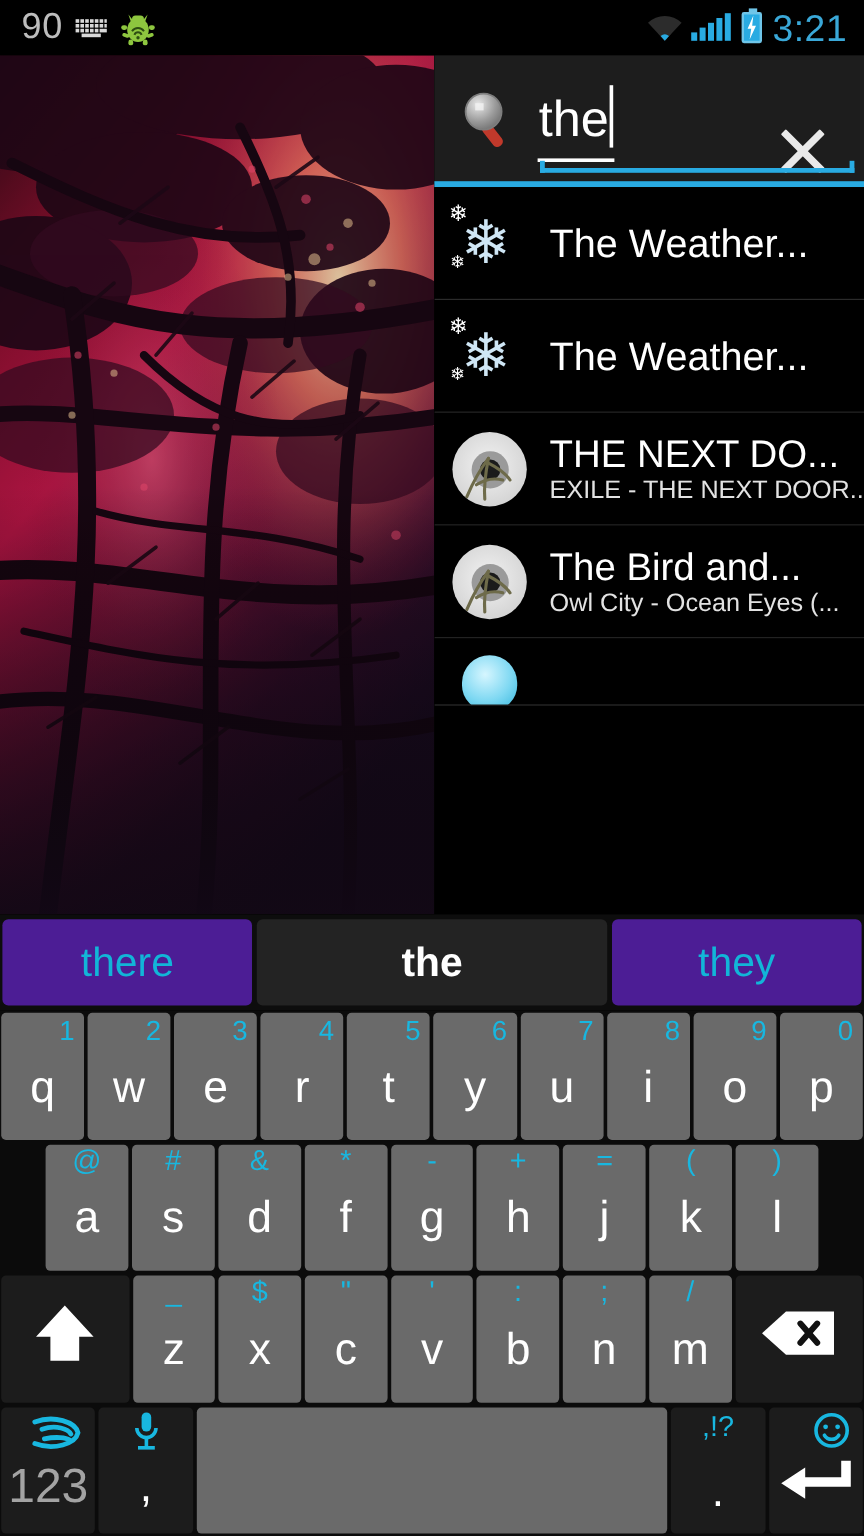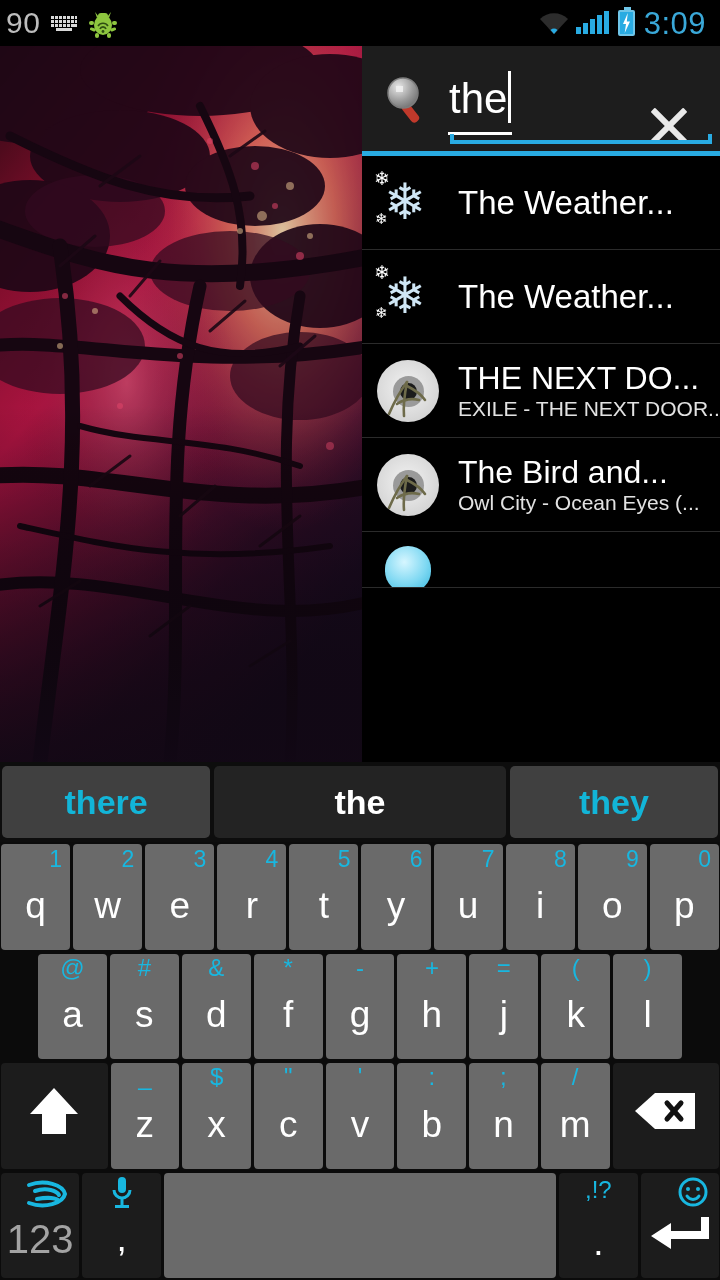--- a/index.html
+++ b/index.html
@@ -9,21 +9,21 @@
     font-family: "Liberation Sans", sans-serif;
     overflow: hidden;
   }
   #screen { position: relative; width: 720px; height: 1280px; background: #000; overflow: hidden; }
 
   
   #statusbar {
     position: absolute; left: 0; top: 0; width: 720px; height: 46px;
     background: #000; display: flex; align-items: center; z-index: 40;
   }
-  .sb-left { display: flex; align-items: center; gap: 10px; padding-left: 6px; }
+  .sb-left { display: flex; align-items: center; gap: 10px; padding-left: 18px; }
   .sb-right { margin-left: auto; display: flex; align-items: center; gap: 9px; padding-right: 14px; }
   .sb-num { color: #bdbdbd; font-size: 30px; line-height: 30px; letter-spacing: 0.5px; }
   .sb-clock { color: #3aa8d8; font-size: 31px; line-height: 31px; letter-spacing: 0.5px; }
 
   
   .kbd-ico { width: 28px; height: 18px; position: relative; }
 
   
   .bug-ico { width: 28px; height: 26px; position: relative; }
 
@@ -124,23 +124,23 @@
   .blue-blob { width: 46px; height: 46px; border-radius: 50% 50% 45% 45%; background: radial-gradient(circle at 42% 35%, #d6f6ff 0%, #7ed8f2 55%, #34b6dd 100%); margin-top: 6px; }
   .partial .res-title { color:#ffffff; font-size: 33px; line-height: 36px; margin-top: 18px; }
 
   
   #suggestions {
     position: absolute; left: 0; top: 762px; width: 720px; height: 80px;
     background: #0d0d0d; display: flex; align-items: center; z-index: 30;
     padding: 3px 2px; gap: 4px;
   }
   .sugg {
-    flex: 1 1 0; height: 72px; background: #404040; border-radius: 5px;
+    flex: 1 1 0; height: 72px; background: #4c1d95; border-radius: 5px;
     display: flex; align-items: center; justify-content: center;
-    color: #12b5d8; font-size: 34px; cursor: pointer; font-weight: bold;
+    color: #12b5d8; font-size: 34px; cursor: pointer;
   }
   .sugg.center { flex: 1.4 1 0; background: #232323; color: #ffffff; font-weight: bold; }
 
   
   #keyboard {
     position: absolute; left: 0; top: 842px; width: 720px; height: 438px;
     background: #0b0b0b; z-index: 30;
     display: flex; flex-direction: column;
   }
   .krow { display: flex; flex: 1 1 0; padding: 2px 1px; gap: 3px; }
@@ -235,21 +235,21 @@
           <span style="height:11px"></span>
           <span style="height:15px"></span>
           <span style="height:19px"></span>
           <span style="height:23px"></span>
       </span>
       <span class="bat-ico">
         <svg width="13" height="22" viewBox="0 0 13 22" style="position:absolute;left:0;top:0;" aria-hidden="true">
           <path d="M7.8 1 L3 12 L6 12 L4.7 21 L10 9.5 L6.8 9.5 Z" fill="#ffffff"></path>
         </svg>
       </span>
-      <span class="sb-clock">3:09</span>
+      <span class="sb-clock">3:21</span>
     </div>
   </div>
 
   <div id="wallpaper">
     <svg width="362" height="716" viewBox="0 0 362 716" preserveAspectRatio="none" aria-hidden="true">
       <defs>
         <linearGradient id="bgSky" x1="0" y1="0" x2="0.6" y2="1">
           <stop offset="0%" stop-color="#2a0a14"></stop>
           <stop offset="22%" stop-color="#8e1030"></stop>
           <stop offset="42%" stop-color="#c2174a"></stop>

